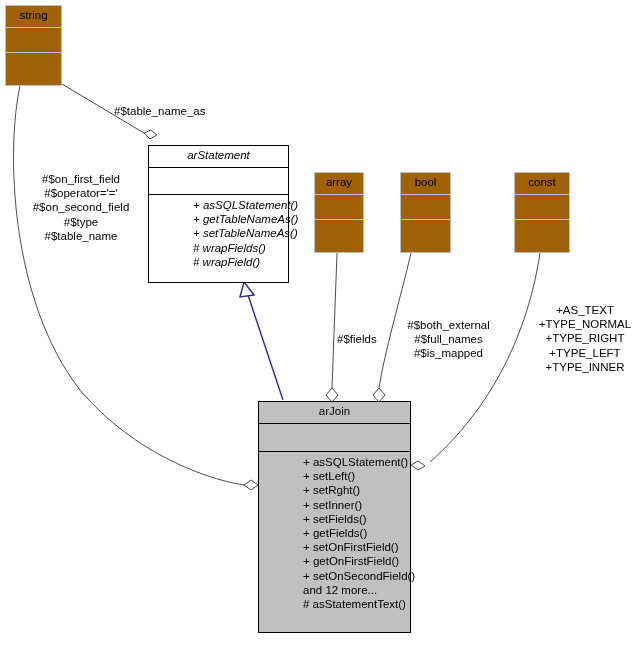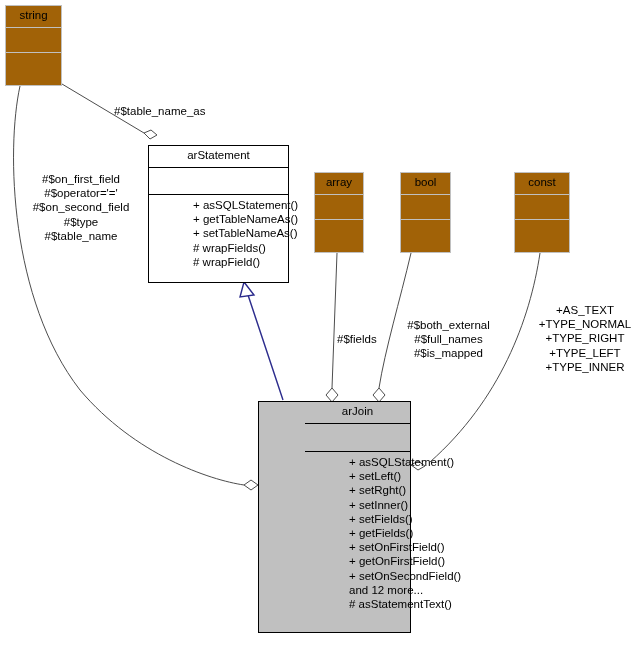--- a/index.html
+++ b/index.html
@@ -36,20 +36,21 @@
     z-index: 2;
     box-sizing: border-box;
     background: #a16207;
     border: 1px solid #c0c0c0;
     font-size: 11.5px;
     line-height: 1.0;
   }
   .uml-box.primary {
     border: 1px solid #000000;
     background: #ffffff;
+    font-style: italic;
   }
   .uml-box.highlight {
     border: 1px solid #000000;
     background: #c0c0c0;
   }
   .uml-title {
     text-align: center;
     padding: 4px 4px 5px 4px;
     white-space: nowrap;
     overflow: hidden;
@@ -97,21 +98,21 @@
   #box-array    .uml-ops   { height: 26px; box-sizing: border-box; }
 
   #box-bool     { left: 400px; top: 172px; width: 51px;  height: 81px; }
   #box-bool     .uml-attrs { height: 25px; box-sizing: border-box; }
   #box-bool     .uml-ops   { height: 26px; box-sizing: border-box; }
 
   #box-const    { left: 514px; top: 172px; width: 56px;  height: 81px; }
   #box-const    .uml-attrs { height: 25px; box-sizing: border-box; }
   #box-const    .uml-ops   { height: 26px; box-sizing: border-box; }
 
-  #box-arjoin   { left: 258px; top: 401px; width: 153px; height: 232px; padding-left: 46px; }
+  #box-arjoin   { left: 258px; top: 401px; width: 153px; height: 232px; }
   #box-arjoin   .uml-attrs { height: 28px; box-sizing: border-box; }
 
   
   .edge-label {
     position: absolute;
     z-index: 3;
     font-size: 11.5px;
     line-height: 14.2px;
     white-space: nowrap;
     color: #000000;

